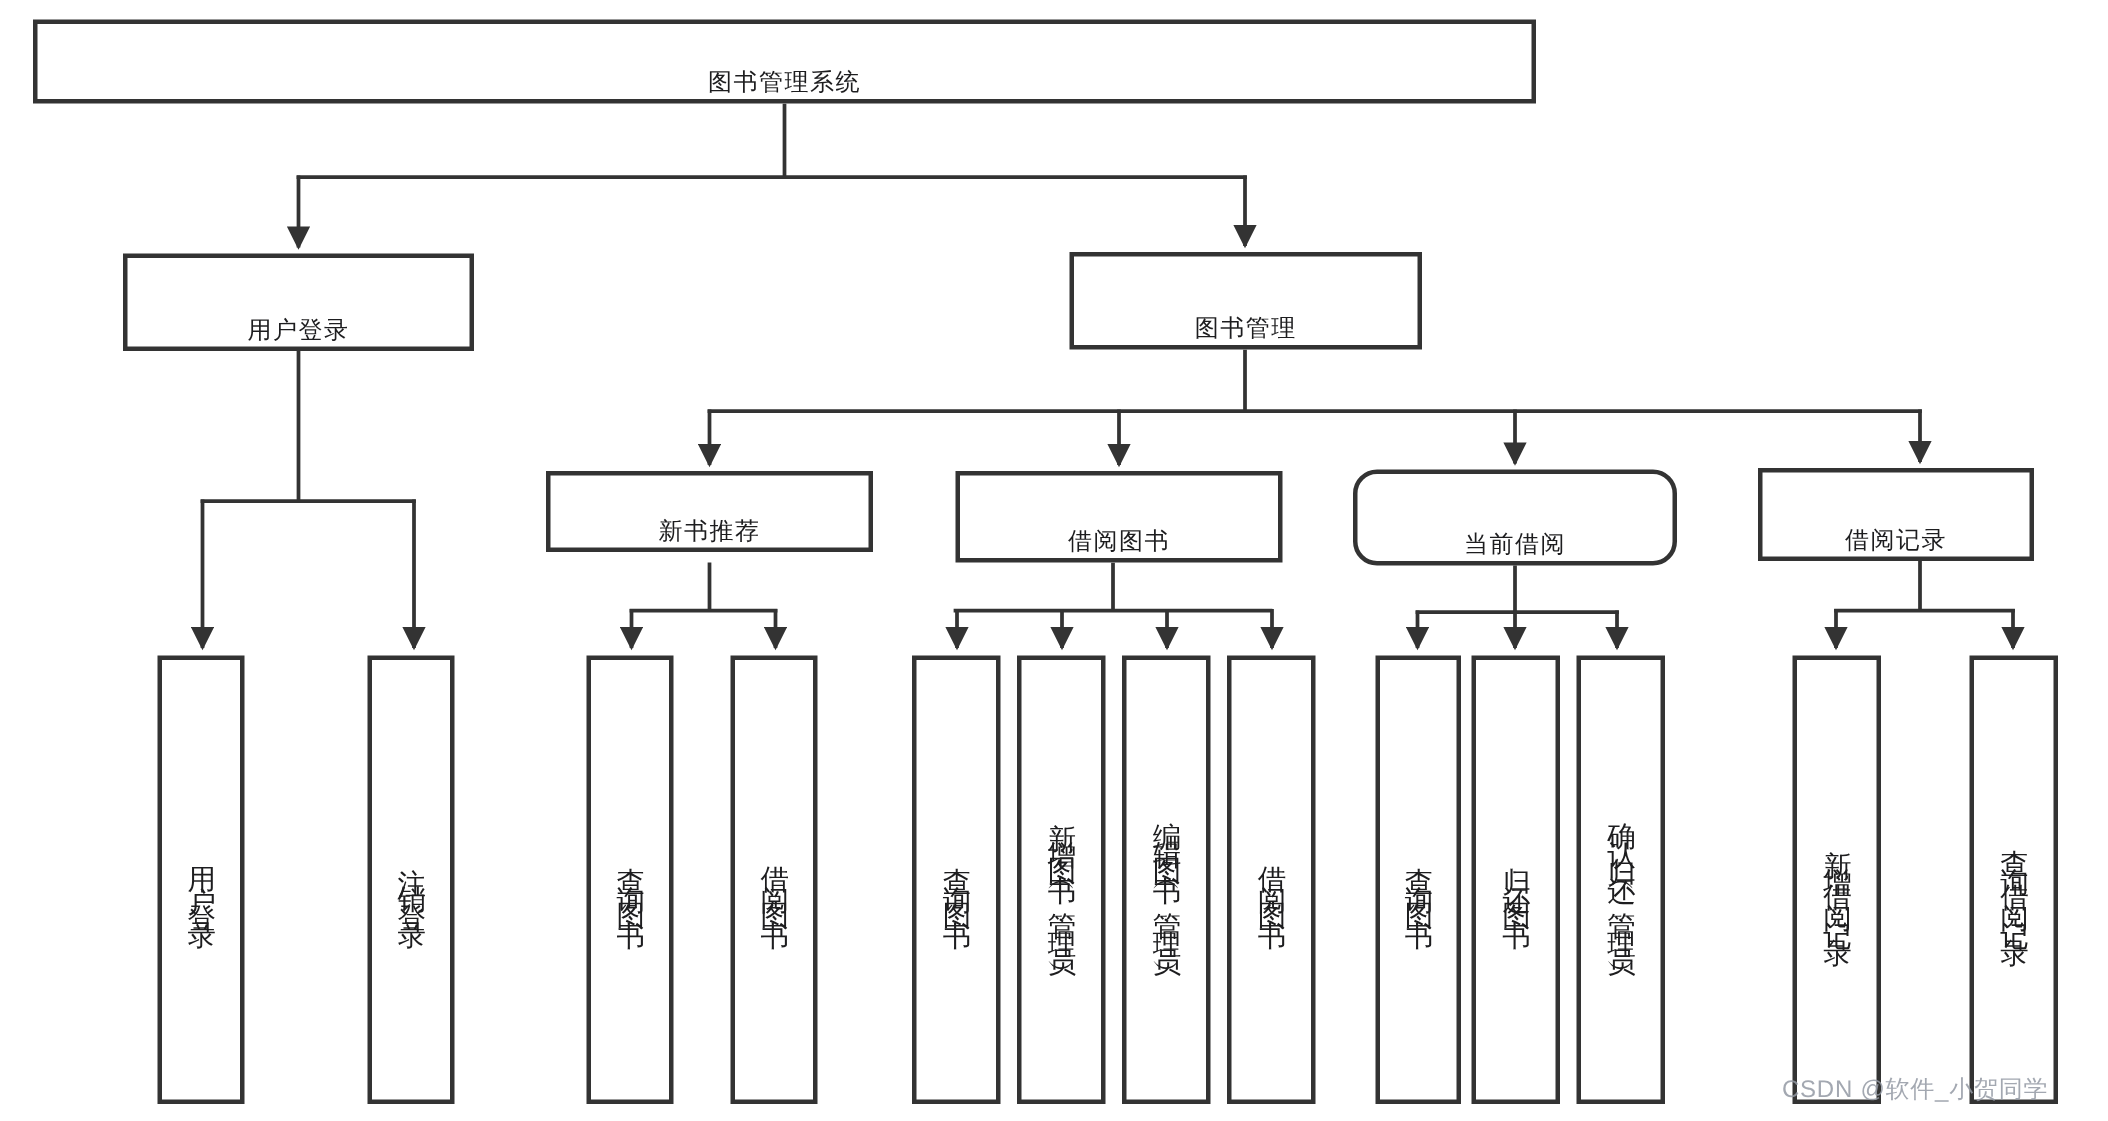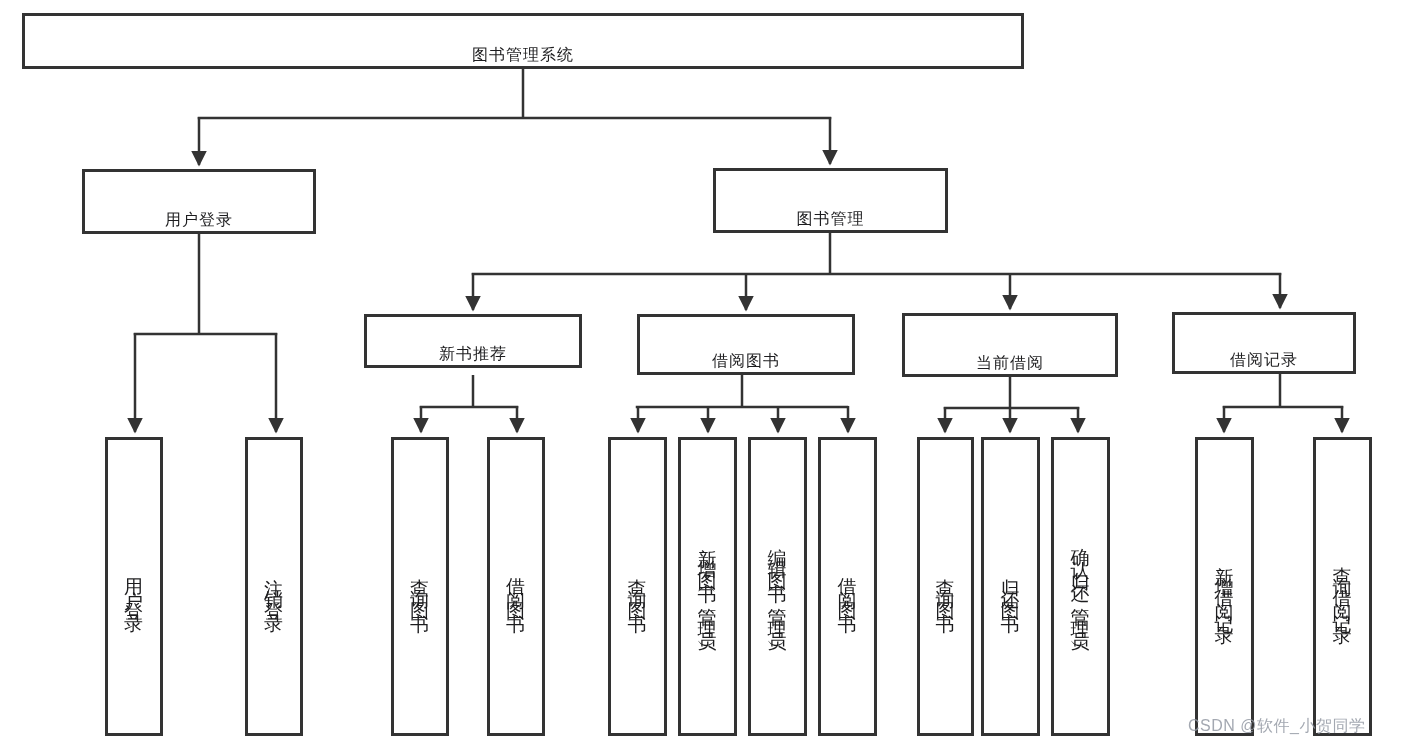--- a/index.html
+++ b/index.html
@@ -127,21 +127,21 @@
   <div class="box hbox" style="left:713px; top:168px; width:235px; height:65px;">
     <span>图书管理</span>
   </div>
 
   <div class="box hbox" style="left:364px; top:314px; width:218px; height:54px;">
     <span>新书推荐</span>
   </div>
   <div class="box hbox" style="left:637px; top:314px; width:218px; height:61px;">
     <span>借阅图书</span>
   </div>
-  <div class="box hbox" style="left:902px; top:313px; width:216px; height:64px;">
+  <div class="box hbox" style="left:902px; top:313px; width:216px; height:64px;border-radius:16px;">
     <span>当前借阅</span>
   </div>
   <div class="box hbox" style="left:1172px; top:312px; width:184px; height:62px;">
     <span>借阅记录</span>
   </div>
 
   <div class="box vbox" style="left:105px; top:437px; width:58px; height:299px;">
     <span class="vtext">用户登录</span>
   </div>
   <div class="box vbox" style="left:245px; top:437px; width:58px; height:299px;">

